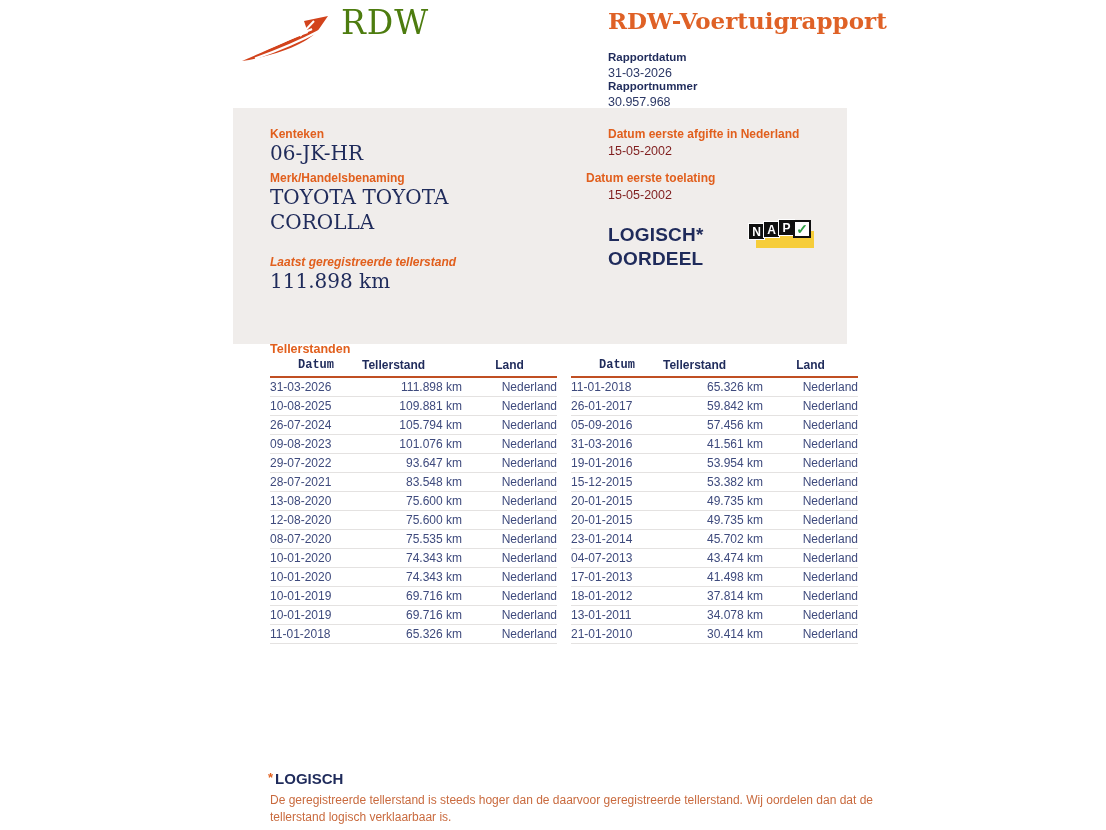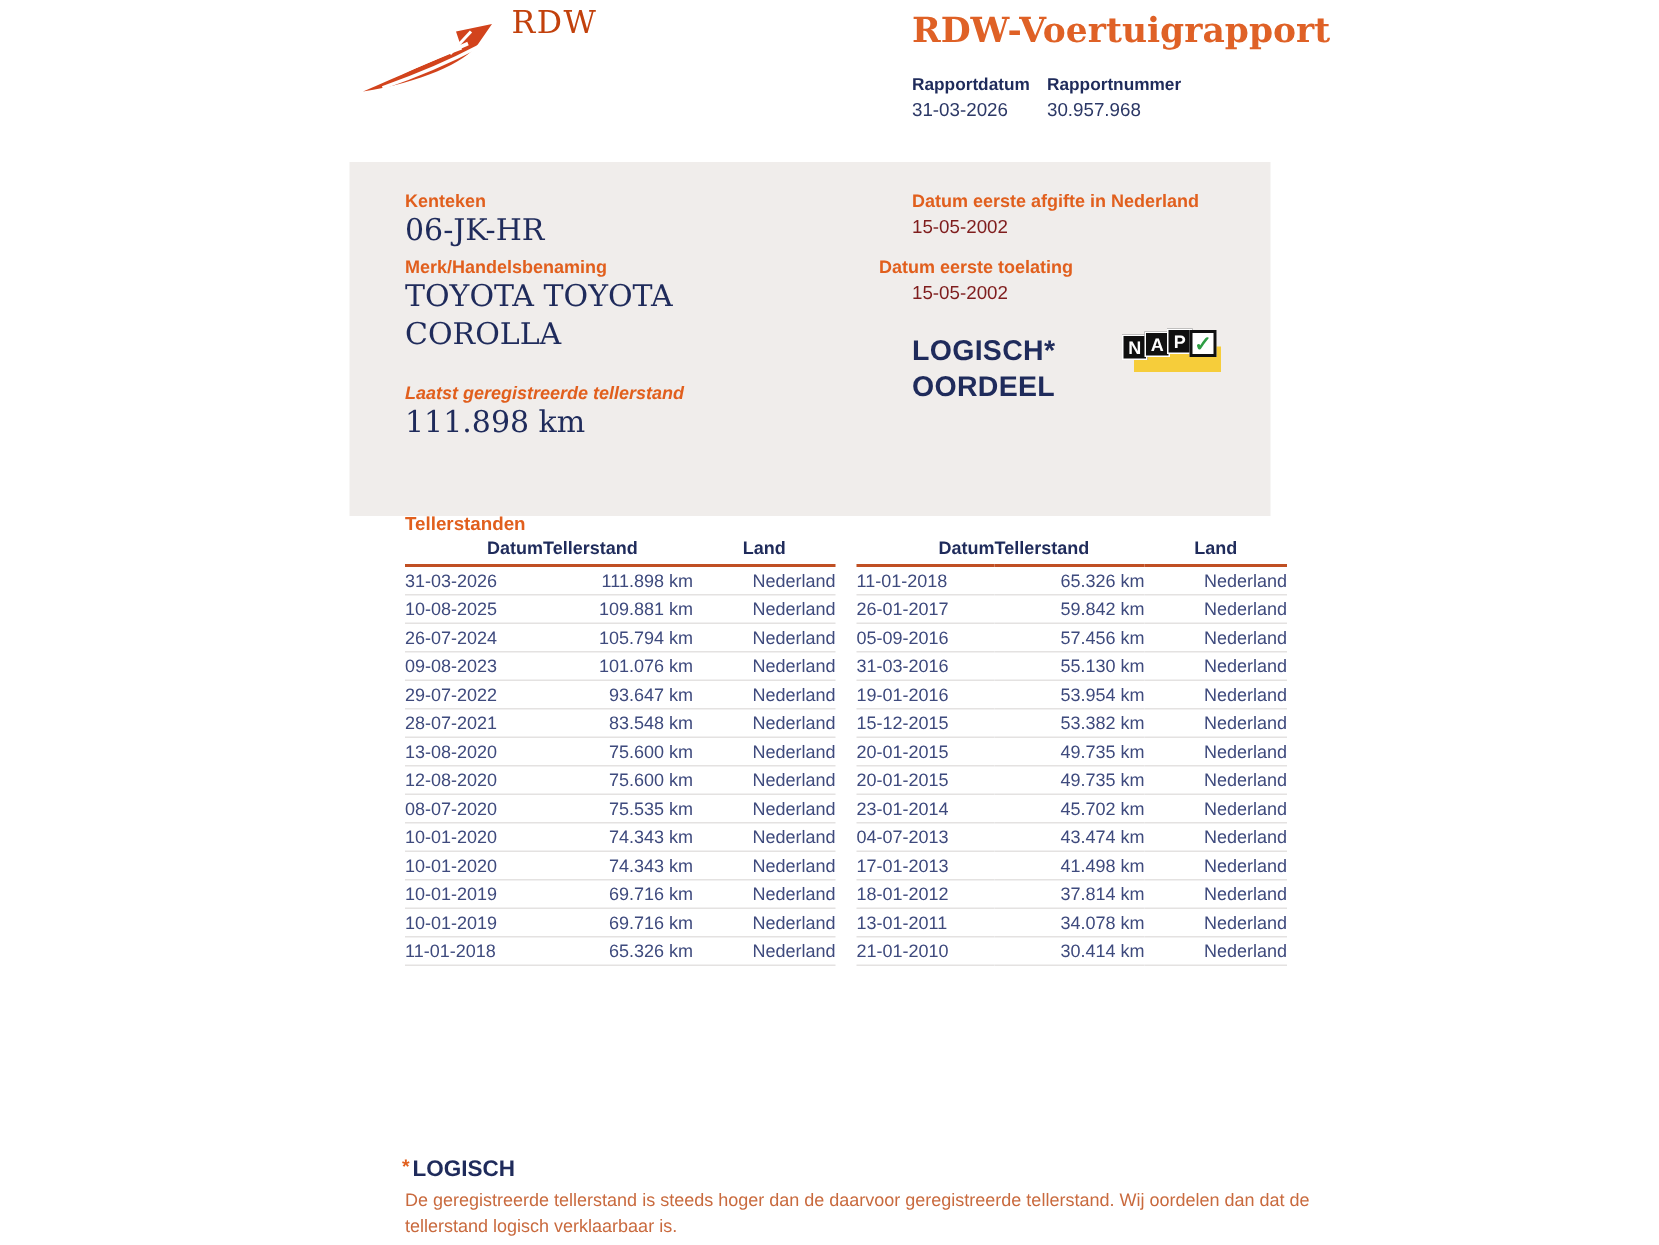--- a/index.html
+++ b/index.html
@@ -6,27 +6,27 @@
   html,body { background:#ffffff; }
   .page {
     position:relative; width:1106px; height:830px; background:#ffffff;
     font-family:"Liberation Sans", sans-serif; color:#1f2b5b; overflow:hidden;
   }
 
   
   .logo-box { position:absolute; left:240px; top:10px; width:90px; height:54px; }
   .wordmark {
     position:absolute; left:341px; top:3px;
-    font-family:"DejaVu Serif", serif; font-size:21px; color:#c2410c; letter-spacing:1px;
+    font-family:"DejaVu Serif", serif; font-size:33px; color:#4d7c0f; letter-spacing:1px;
   }
   .report-title {
     position:absolute; left:608px; top:7px;
     font-family:"DejaVu Serif", serif; font-weight:bold; font-size:23px; color:#df6126;
   }
-  .report-meta { position:absolute; left:608px; top:51px; display:flex; }
+  .report-meta { position:absolute; left:608px; top:51px; display:flex;flex-direction:column; }
   .meta-col { margin-right:14px; }
   .meta-col.first { width:76px; margin-right:14px; }
   .meta-label { font-size:11.5px; font-weight:bold; color:#1f2b5b; }
   .meta-value { font-size:12.5px; color:#2c3866; margin-top:3px; }
 
   
   .panel {
     position:absolute; left:233px; top:108px; width:614px; height:236px;
     background:#f0edeb;
   }
@@ -59,21 +59,21 @@
   }
 
   
   .section-title { position:absolute; left:270px; top:342px; font-size:12.5px; font-weight:bold; color:#e15f1d; }
   .tables { position:absolute; left:270px; top:358px; display:flex; gap:14px; }
   table { border-collapse:collapse; width:287px; table-layout:fixed; }
   th {
     font-size:12px; font-weight:bold; color:#1f2b5b; padding:0 0 4px 0;
     border-bottom:2px solid #c04f23;
   }
-  th.c0 { width:92px;  text-align:right; }
+  th.c0 { width:92px;  text-align:center;font-family:Liberation Mono, monospace; }
   th.c1 { width:100px; text-align:left; }
   th.c2 { text-align:center; }
   td { font-size:12px; color:#3e4a7d; height:19px; border-bottom:1px solid #e4e2e1; padding:0; }
   td.c0 { text-align:left; }
   td.c1 { text-align:right; }
   td.c2 { text-align:right; }
 
   
   .footnote-title { position:absolute; left:268px; top:770px; font-size:15px; font-weight:bold; color:#1f2b5b; }
   .footnote-title .star { color:#e15f1d; font-size:13px; vertical-align:2px; margin-right:2px; }
@@ -238,21 +238,21 @@
             <td class="c1">59.842 km</td>
             <td class="c2">Nederland</td>
           </tr>
           <tr>
             <td class="c0">05-09-2016</td>
             <td class="c1">57.456 km</td>
             <td class="c2">Nederland</td>
           </tr>
           <tr>
             <td class="c0">31-03-2016</td>
-            <td class="c1">55.130 km</td>
+            <td class="c1">41.561 km</td>
             <td class="c2">Nederland</td>
           </tr>
           <tr>
             <td class="c0">19-01-2016</td>
             <td class="c1">53.954 km</td>
             <td class="c2">Nederland</td>
           </tr>
           <tr>
             <td class="c0">15-12-2015</td>
             <td class="c1">53.382 km</td>

